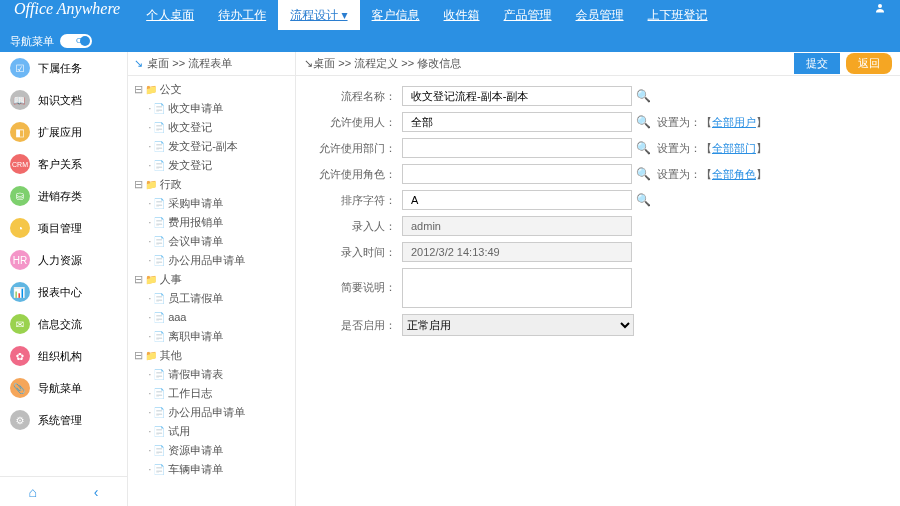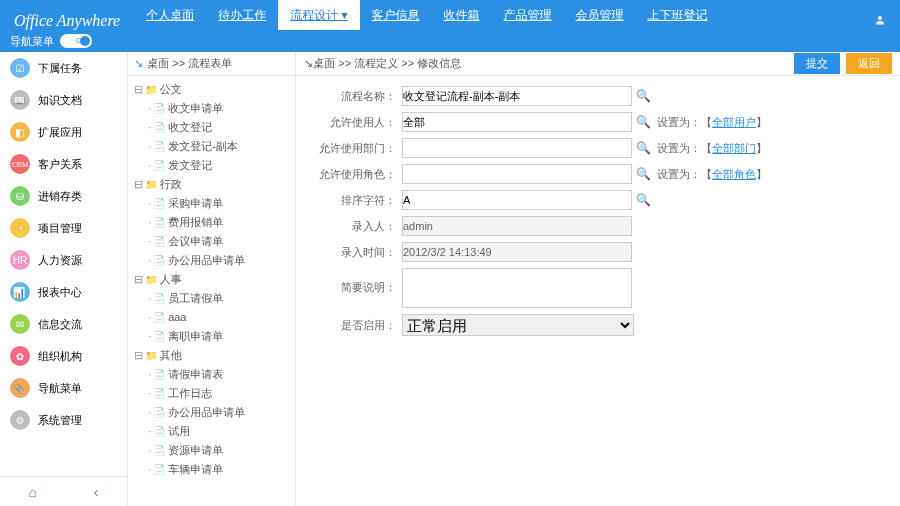--- a/index.html
+++ b/index.html
@@ -1,17 +1,17 @@
 <!DOCTYPE html>
 <html><head>
 <meta charset="utf-8">
 <style>
 * { box-sizing: border-box; margin: 0; padding: 0; }
 body { font-family: "Microsoft YaHei", Arial, sans-serif; font-size: 12px; background: #fff; width: 900px; height: 506px; overflow: hidden; }
-.topbar { height: 30px; background: #2b90e3; display: flex; align-items: flex-end; color: #fff; }
+.topbar { height: 30px; background: #2b90e3; display: flex; align-items: flex-start; color: #fff; }
 .brand { font-family: Georgia, serif; font-size: 16px; font-style: italic; padding: 0 14px; }
 .nav { display: flex; height: 30px; }
 .nav-item { padding: 0 12px; line-height: 30px; font-size: 12px; cursor: pointer; text-decoration: underline; }
 .nav-item.active { background: #fff; color: #2b7ed0; }
 .avatar { margin-left: auto; padding: 0 14px; font-size: 16px; }
 .subbar { height: 22px; background: #2b90e3; color: #fff; display: flex; align-items: center; padding: 0 10px; font-size: 11px; }
 .toggle { display: inline-flex; align-items: center; background: #fff; border-radius: 9px; height: 14px; margin-left: 6px; width: 32px; position: relative; }
 .toggle-pill { position: absolute; left: 16px; font-size: 8px; color: #2b90e3; line-height: 10px; }
 .toggle-dot { width: 10px; height: 10px; background: #2b90e3; border-radius: 50%; margin-left: auto; margin-right: 2px; }
 .layout { display: flex; height: 454px; }
@@ -28,28 +28,28 @@
 .tree li { line-height: 18px; white-space: nowrap; }
 .tree .fld { color: #555; }
 .tree .fld::before { content: "📁"; font-size: 10px; margin-right: 2px; }
 .tree .doc::before { content: "📄"; font-size: 10px; margin-right: 2px; color: #aac; }
 .tree .tgl { color: #999; margin-right: 2px; }
 .main { flex: 1; display: flex; flex-direction: column; }
 .main-crumb { height: 24px; display: flex; align-items: center; padding: 0 8px; border-bottom: 1px solid #e9e9e9; font-size: 11px; color: #555; }
 .main-crumb .btns { margin-left: auto; display: flex; gap: 6px; }
 .btn { padding: 3px 12px; color: #fff; border: none; cursor: pointer; font-size: 11px; }
 .btn-blue { background: #2b90e3; }
-.btn-orange { background: #f5a623; }
+.btn-orange { background: #f5a623; border-radius: 8px; }
 .form { padding: 10px 14px; }
 .row { display: flex; align-items: center; margin-bottom: 6px; }
 .lbl { width: 92px; text-align: right; font-size: 11px; color: #666; padding-right: 6px; }
-.inp { height: 20px; border: 1px solid #ccc; padding: 0 0; font-size: 11px; }
+.inp { height: 20px; border: 1px solid #ccc; padding: 0 8px; font-size: 11px; }
 .inp.w1 { width: 230px; }
 .ro { background: #f3f3f3; color: #666; }
-.sel { height: 22px; border: 1px solid #ccc; font-size: 15px; width: 232px; }
+.sel { height: 22px; border: 1px solid #ccc; font-size: 11px; width: 232px; }
 .ta { height: 40px; border: 1px solid #ccc; width: 230px; resize: none; }
 .mag { color: #2b90e3; margin-left: 4px; cursor: pointer; font-size: 12px; }
 .hint { margin-left: 6px; font-size: 11px; color: #666; }
 .hint a { color: #2b90e3; text-decoration: underline; }
 .lb { font-size: 11px; }
 svg { width: 12px; height: 12px; }
 </style>
 </head>
 <body>
 

